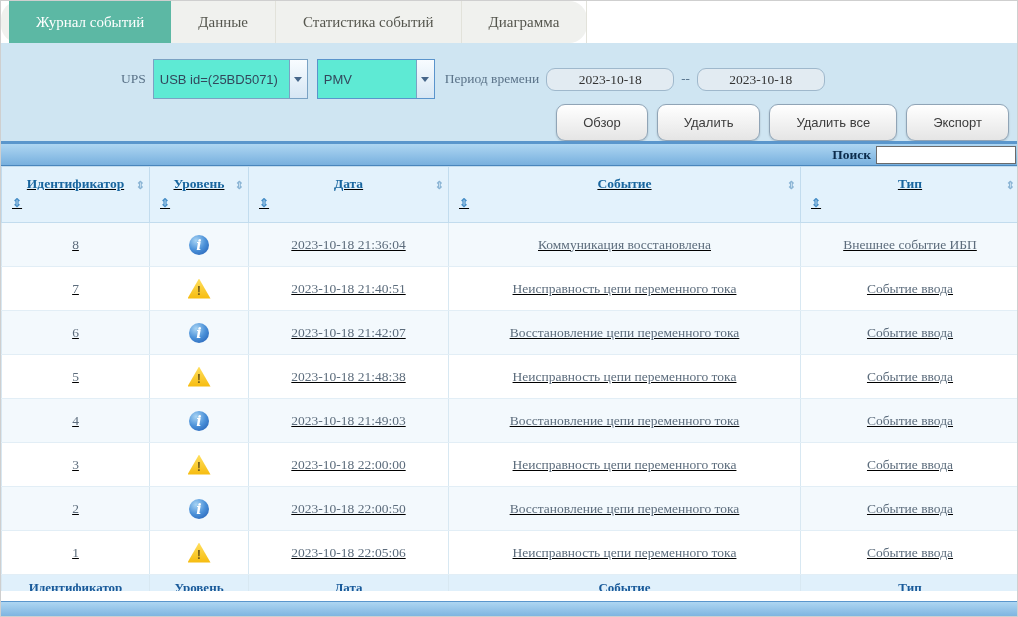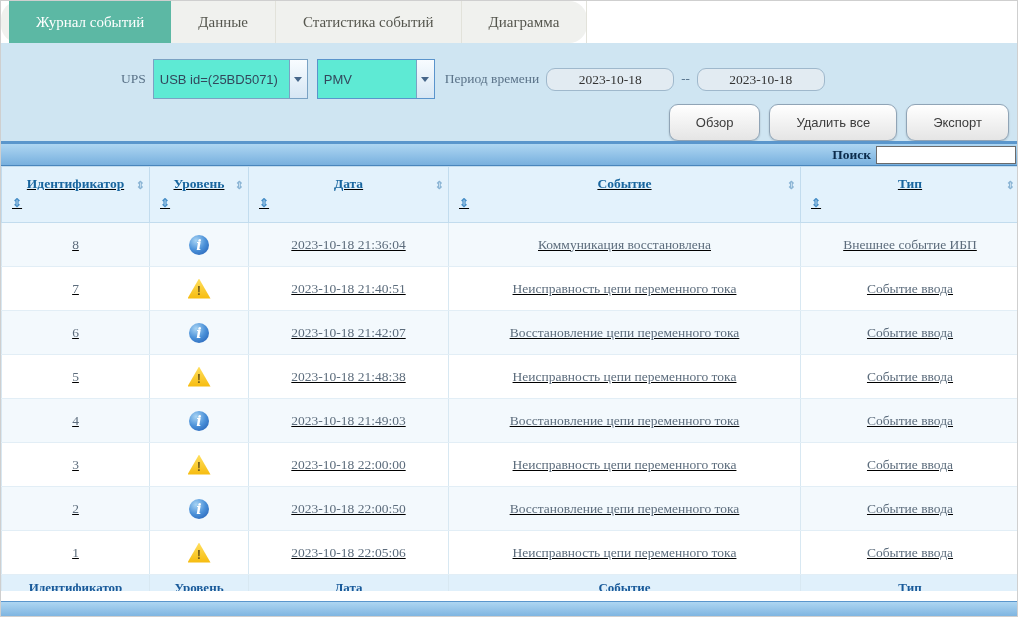--- a/index.html
+++ b/index.html
@@ -93,20 +93,21 @@
         <span class="combo-value">PMV</span>
         <span class="combo-arrow"></span>
       </div>
       <span class="flabel">Период времени</span>
       <div class="datebox">2023-10-18</div>
       <span class="datesep">--</span>
       <div class="datebox">2023-10-18</div>
     </div>
     <div class="frow2">
       <button class="btn">Обзор</button>
+      <button class="btn">Удалить</button>
       <button class="btn">Удалить все</button>
       <button class="btn">Экспорт</button>
     </div>
   </div>
 
   <div class="searchbar">
     <span class="search-label">Поиск</span>
     <input class="search-input" value="" style="">
   </div>
 

